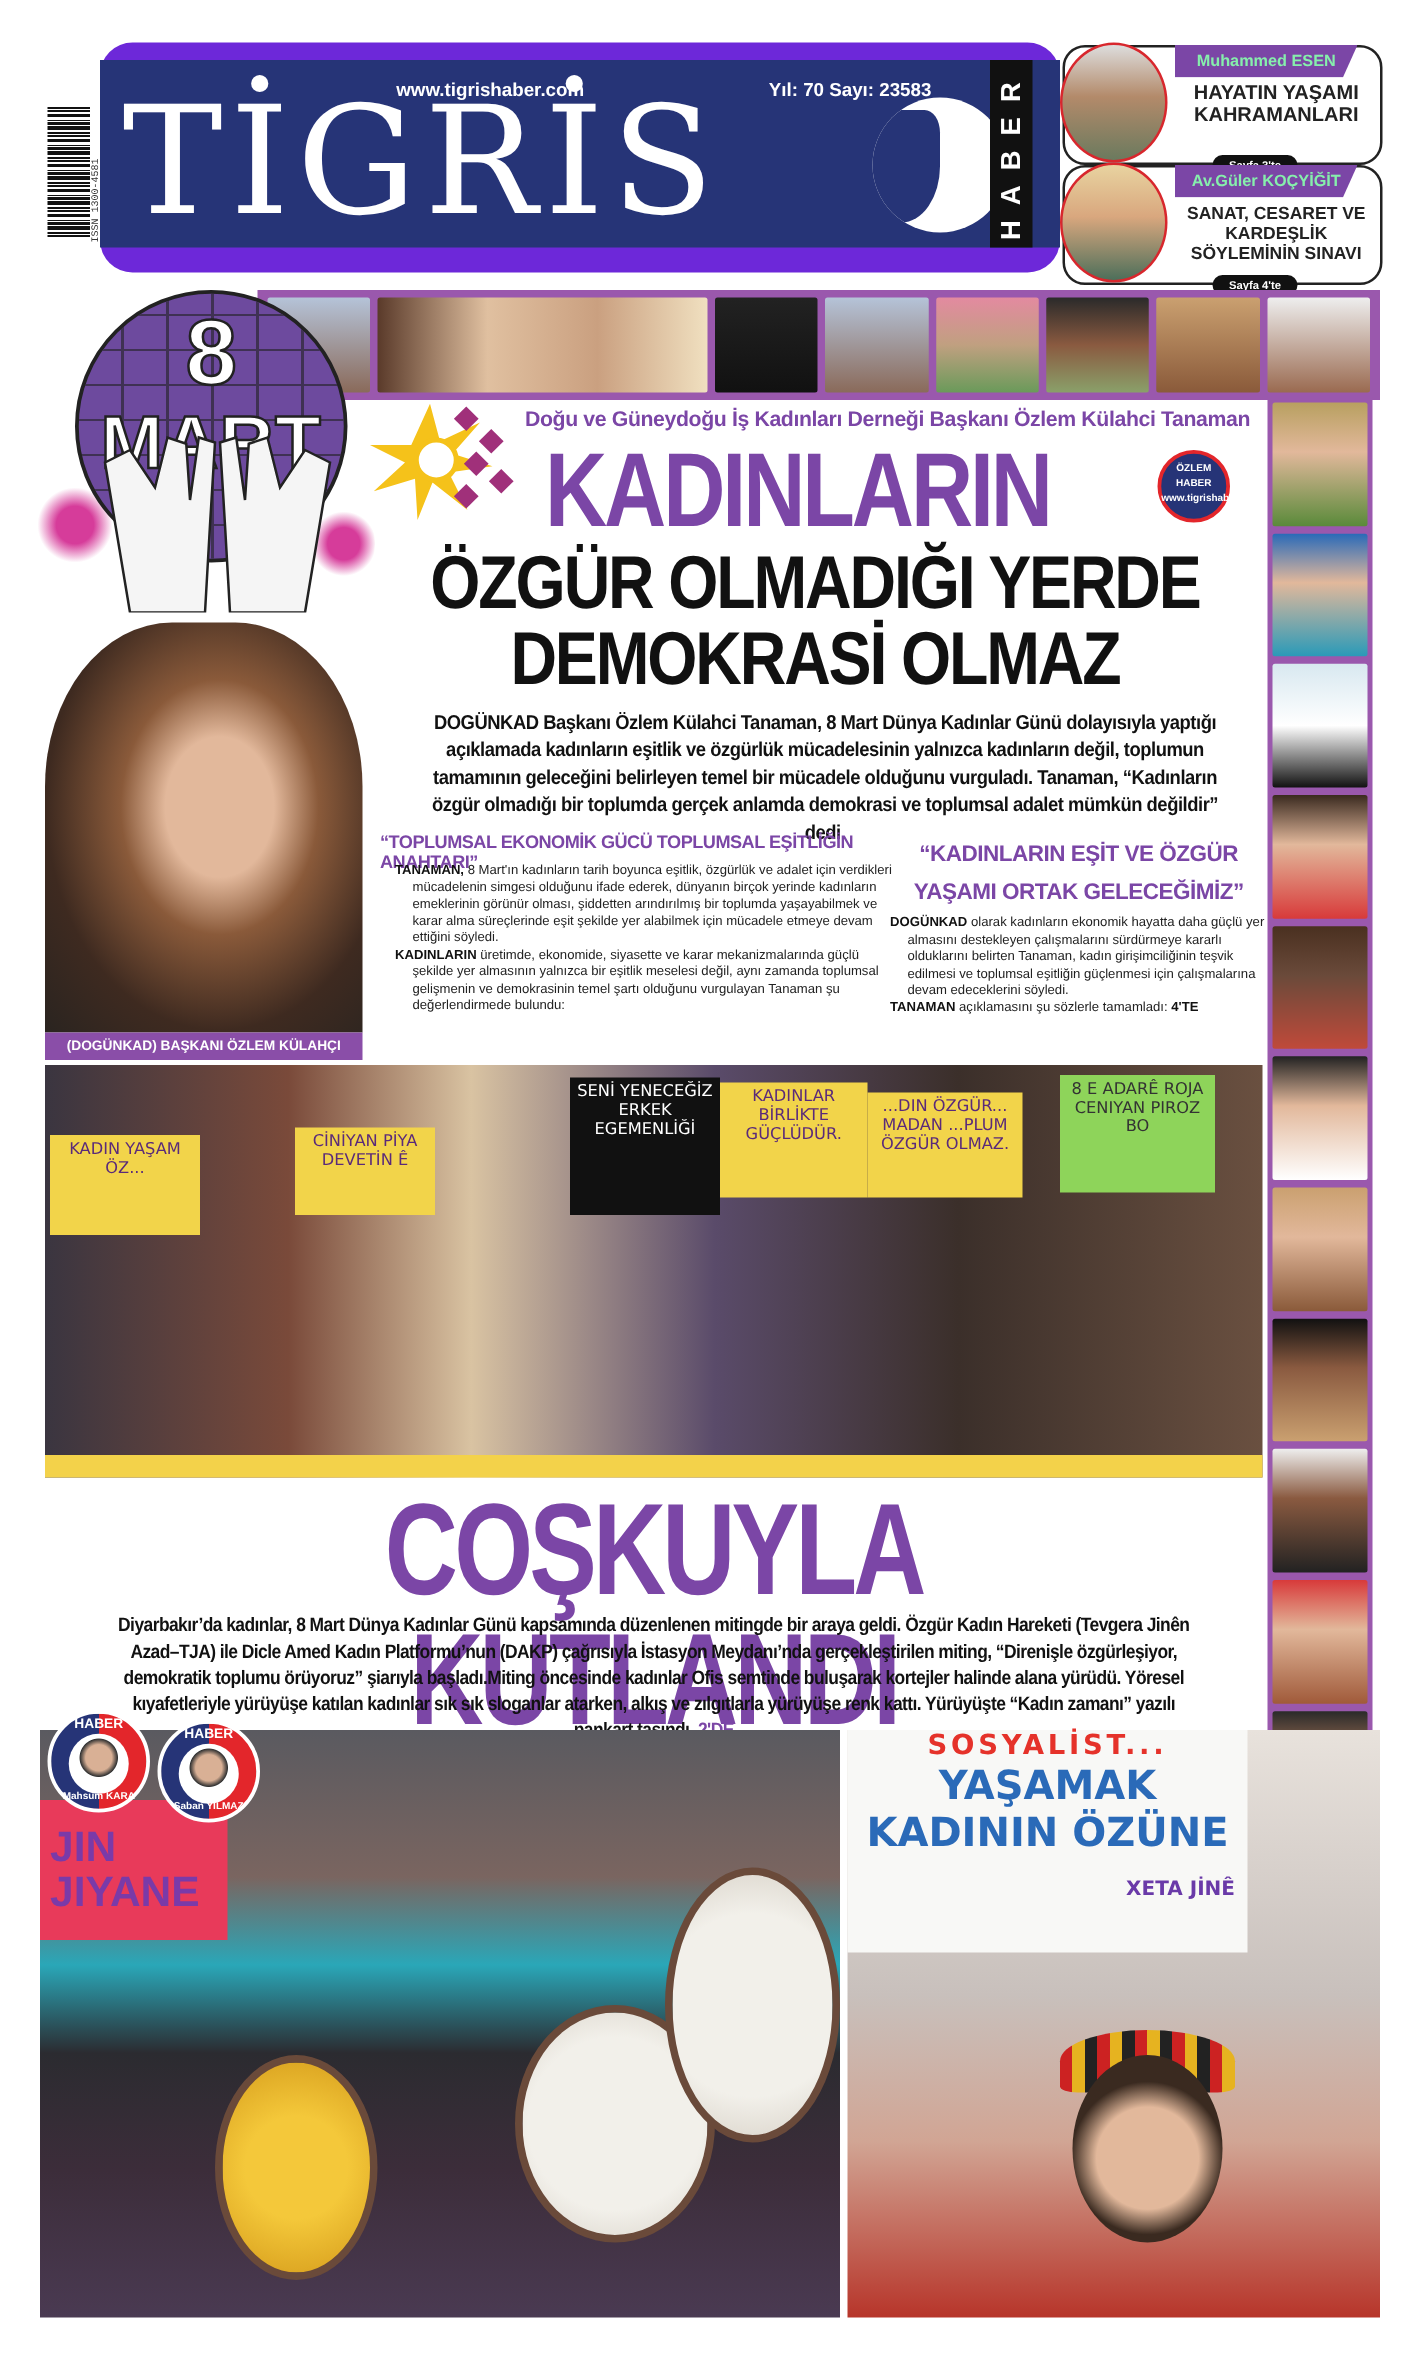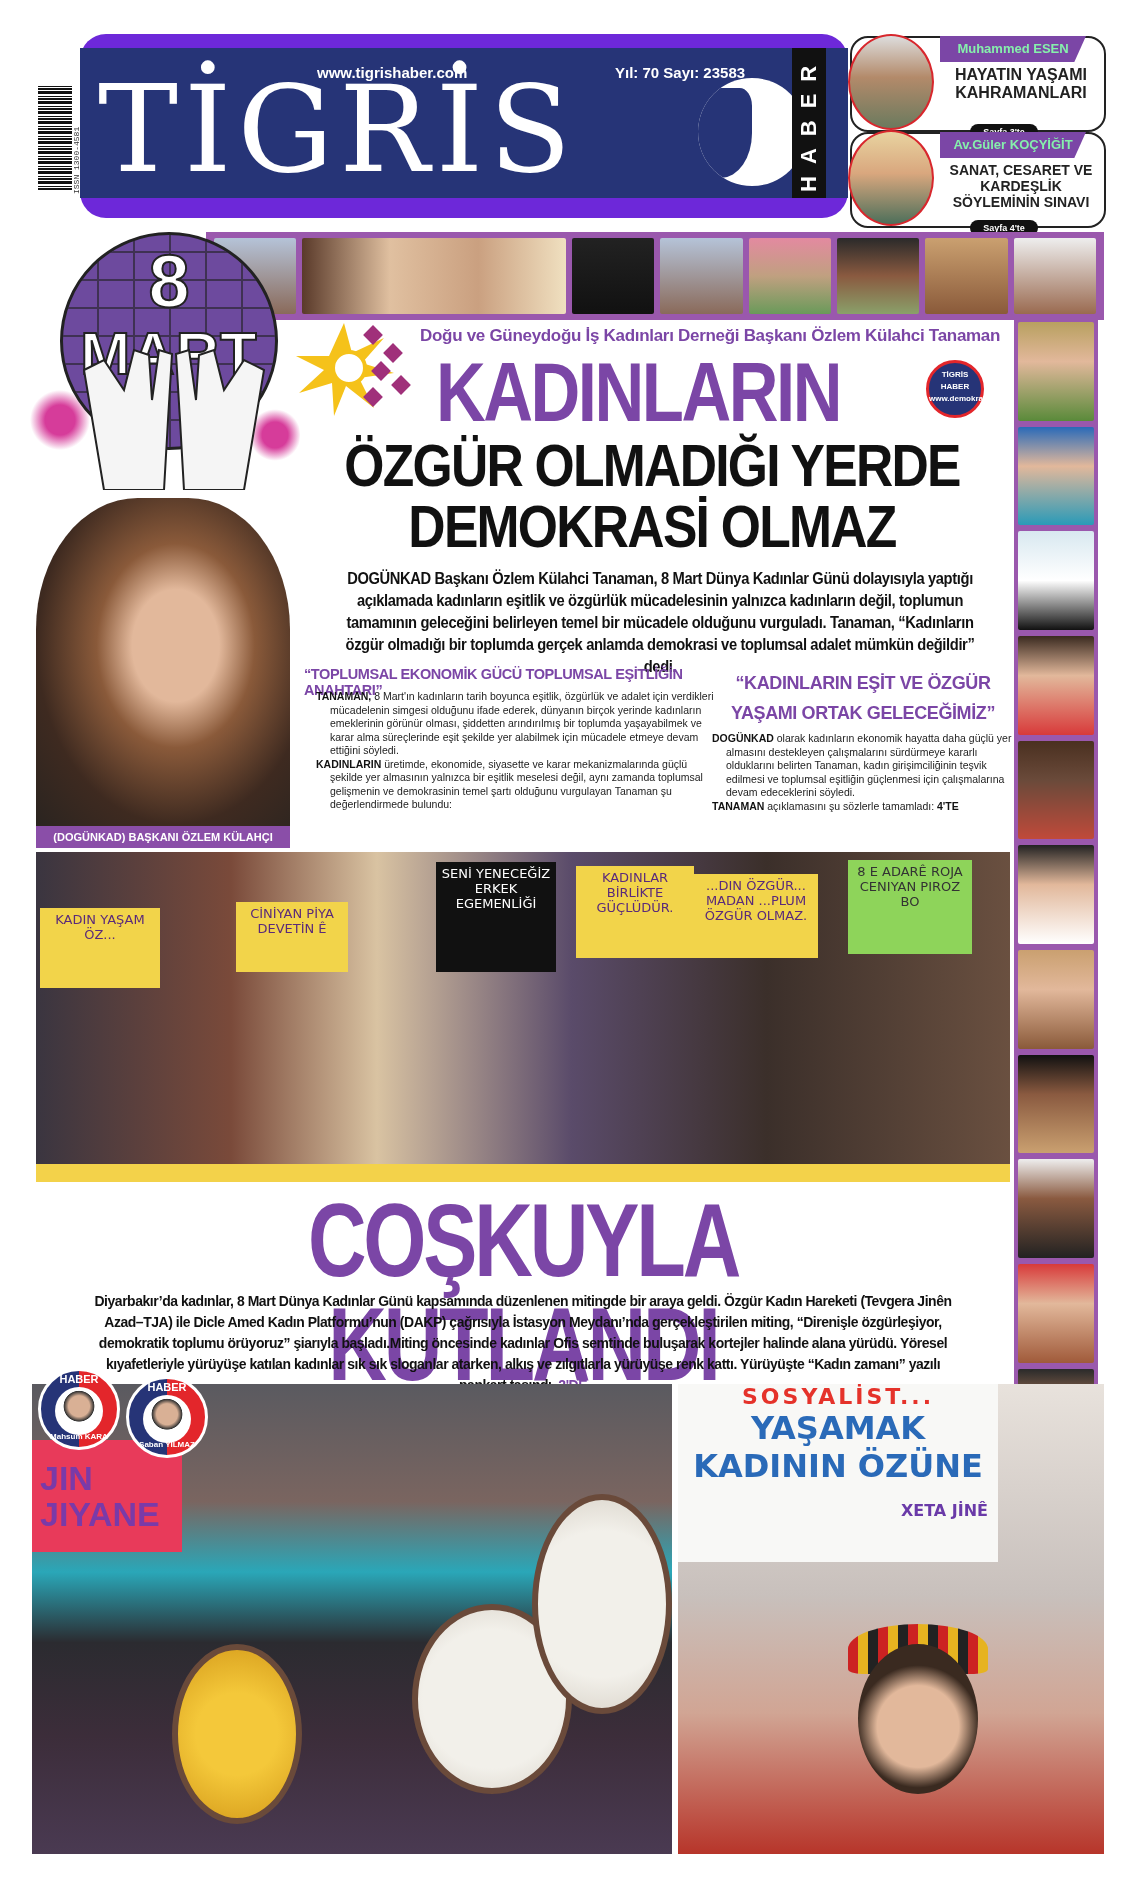--- a/index.html
+++ b/index.html
@@ -183,40 +183,40 @@
   <g fill="#a0307a">
     <rect x="72" y="10" width="14" height="14" transform="rotate(45 79 17)"></rect>
     <rect x="92" y="28" width="14" height="14" transform="rotate(45 99 35)"></rect>
     <rect x="80" y="46" width="14" height="14" transform="rotate(45 87 53)"></rect>
     <rect x="100" y="60" width="14" height="14" transform="rotate(45 107 67)"></rect>
     <rect x="72" y="72" width="14" height="14" transform="rotate(45 79 79)"></rect>
   </g>
 </svg>
 <div class="abs kicker">Doğu ve Güneydoğu İş Kadınları Derneği Başkanı Özlem Külahci Tanaman</div>
 <div class="abs head1">KADINLARIN</div>
-<div class="abs badge">TİGRİS HABER www.demokratik.com</div>
+<div class="abs badge">ÖZLEM HABER www.tigrishaber.com</div>
 <div class="abs head2">ÖZGÜR OLMADIĞI YERDE</div>
 <div class="abs head3">DEMOKRASİ OLMAZ</div>
 <div class="abs lead">DOGÜNKAD Başkanı Özlem Külahci Tanaman, 8 Mart Dünya Kadınlar Günü dolayısıyla yaptığı açıklamada kadınların eşitlik ve özgürlük mücadelesinin yalnızca kadınların değil, toplumun tamamının geleceğini belirleyen temel bir mücadele olduğunu vurguladı. Tanaman, “Kadınların özgür olmadığı bir toplumda gerçek anlamda demokrasi ve toplumsal adalet mümkün değildir” dedi.</div>
 
 <div class="abs sub1">“TOPLUMSAL EKONOMİK GÜCÜ TOPLUMSAL EŞİTLİĞİN ANAHTARI”</div>
 <div class="abs body1">
   <p><b class="k">TANAMAN,</b><span> 8 Mart'ın kadınların tarih boyunca eşitlik, özgürlük ve adalet için verdikleri mücadelenin simgesi olduğunu ifade ederek, dünyanın birçok yerinde kadınların emeklerinin görünür olması, şiddetten arındırılmış bir toplumda yaşayabilmek ve karar alma süreçlerinde eşit şekilde yer alabilmek için mücadele etmeye devam ettiğini söyledi.</span></p>
   <p><b class="k">KADINLARIN</b><span> üretimde, ekonomide, siyasette ve karar mekanizmalarında güçlü şekilde yer almasının yalnızca bir eşitlik meselesi değil, aynı zamanda toplumsal gelişmenin ve demokrasinin temel şartı olduğunu vurgulayan Tanaman şu değerlendirmede bulundu:</span></p>
 </div>
 <div class="abs sub2">“KADINLARIN EŞİT VE ÖZGÜR YAŞAMI ORTAK GELECEĞİMİZ”</div>
 <div class="abs body2">
   <p><b class="k">DOGÜNKAD</b><span> olarak kadınların ekonomik hayatta daha güçlü yer almasını destekleyen çalışmalarını sürdürmeye kararlı olduklarını belirten Tanaman, kadın girişimciliğinin teşvik edilmesi ve toplumsal eşitliğin güçlenmesi için çalışmalarına devam edeceklerini söyledi.</span></p>
   <p><b class="k">TANAMAN</b><span> açıklamasını şu sözlerle tamamladı: </span><b class="k">4'TE</b></p>
 </div>
 
 <div class="abs photo-march">
   <div class="sign y" style="left:4px;top:56px;width:120px;height:80px;">KADIN YAŞAM ÖZ...</div>
   <div class="sign y" style="left:200px;top:50px;width:112px;height:70px;">CİNİYAN PİYA DEVETİN Ê</div>
-  <div class="sign b" style="left:400px;top:10px;width:120px;height:110px;">SENİ YENECEĞİZ ERKEK EGEMENLİĞİ</div>
+  <div class="sign b" style="left:420px;top:10px;width:120px;height:110px;">SENİ YENECEĞİZ ERKEK EGEMENLİĞİ</div>
   <div class="sign y" style="left:540px;top:14px;width:118px;height:92px;">KADINLAR BİRLİKTE GÜÇLÜDÜR.</div>
   <div class="sign y" style="left:658px;top:22px;width:124px;height:84px;">...DIN ÖZGÜR... MADAN ...PLUM ÖZGÜR OLMAZ.</div>
   <div class="sign g" style="left:812px;top:8px;width:124px;height:94px;">8 E ADARÊ ROJA CENIYAN PIROZ BO</div>
   <div class="banner"></div>
 </div>
 
 <div class="abs head4">COŞKUYLA KUTLANDI</div>
 <div class="abs lead2">
   <span>Diyarbakır’da kadınlar, 8 Mart Dünya Kadınlar Günü kapsamında düzenlenen mitingde bir araya geldi. Özgür Kadın Hareketi (Tevgera Jinên Azad–TJA) ile Dicle Amed Kadın Platformu’nun (DAKP) çağrısıyla İstasyon Meydanı’nda gerçekleştirilen miting, “Direnişle özgürleşiyor, demokratik toplumu örüyoruz” şiarıyla başladı.Miting öncesinde kadınlar Ofis semtinde buluşarak kortejler halinde alana yürüdü. Yöresel kıyafetleriyle yürüyüşe katılan kadınlar sık sık sloganlar atarken, alkış ve zılgıtlarla yürüyüşe renk kattı. Yürüyüşte “Kadın zamanı” yazılı pankart taşındı.</span>
   <span class="ref">2'DE</span>

